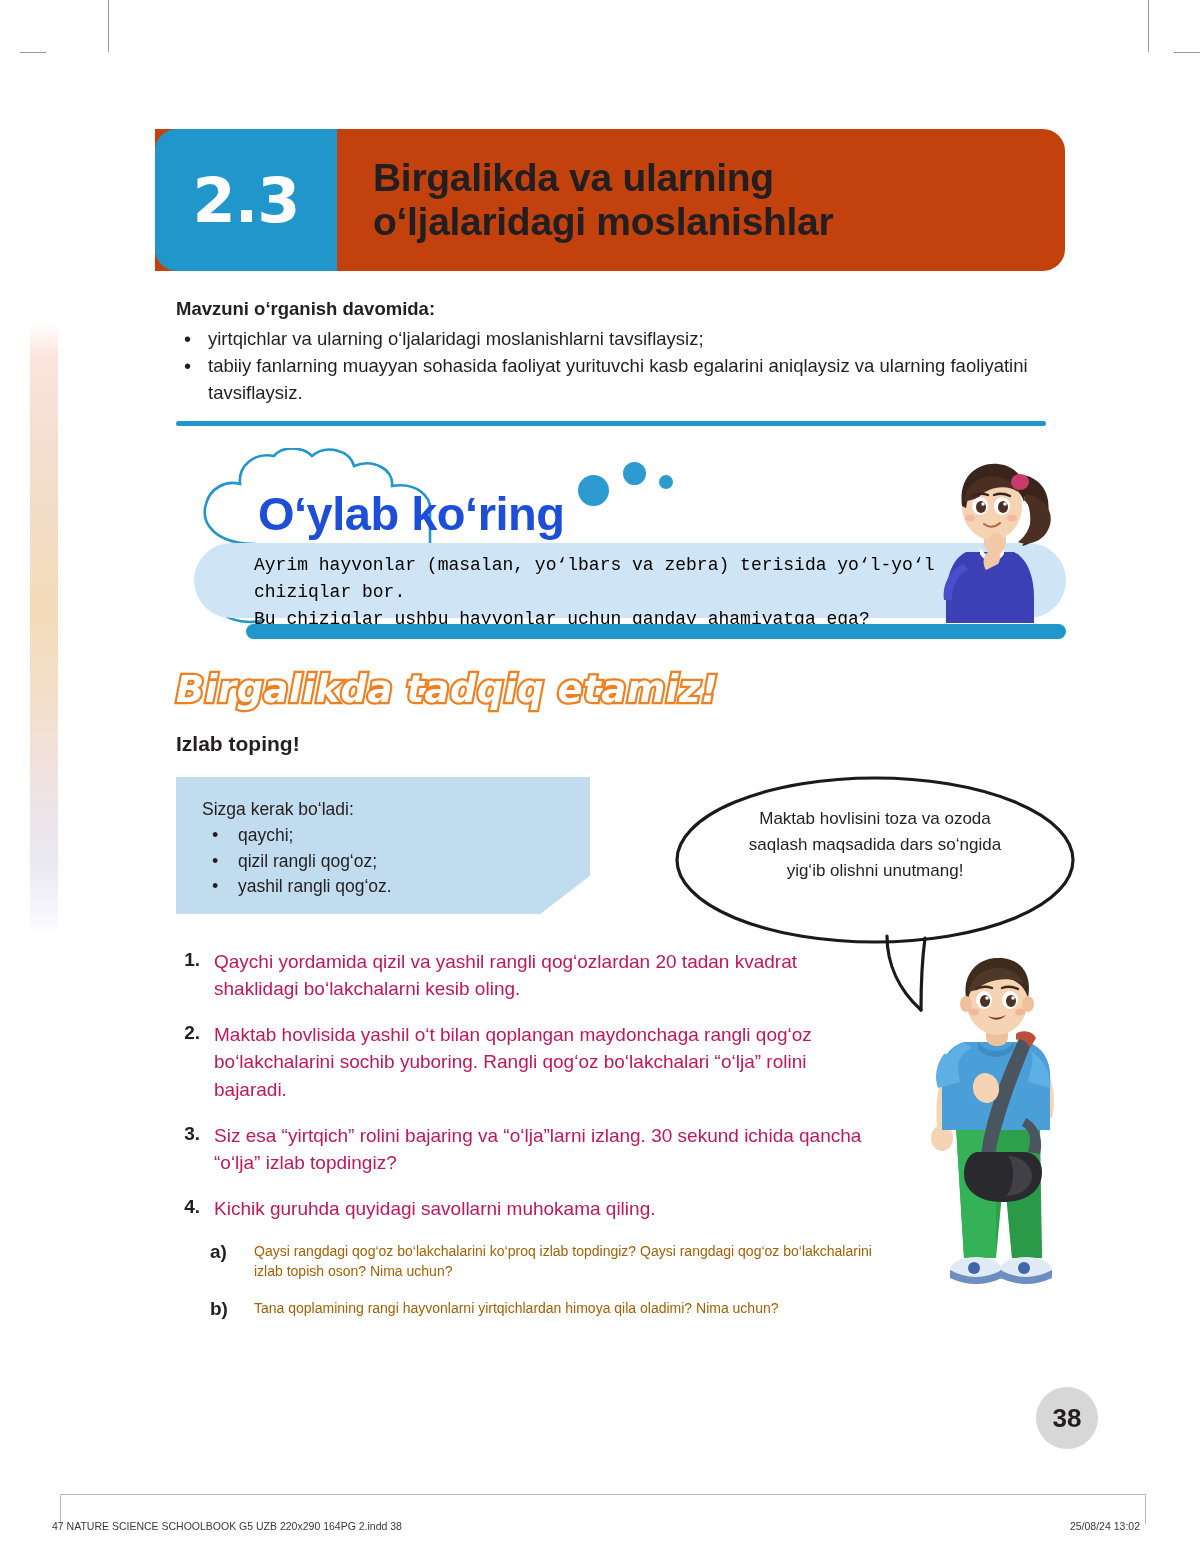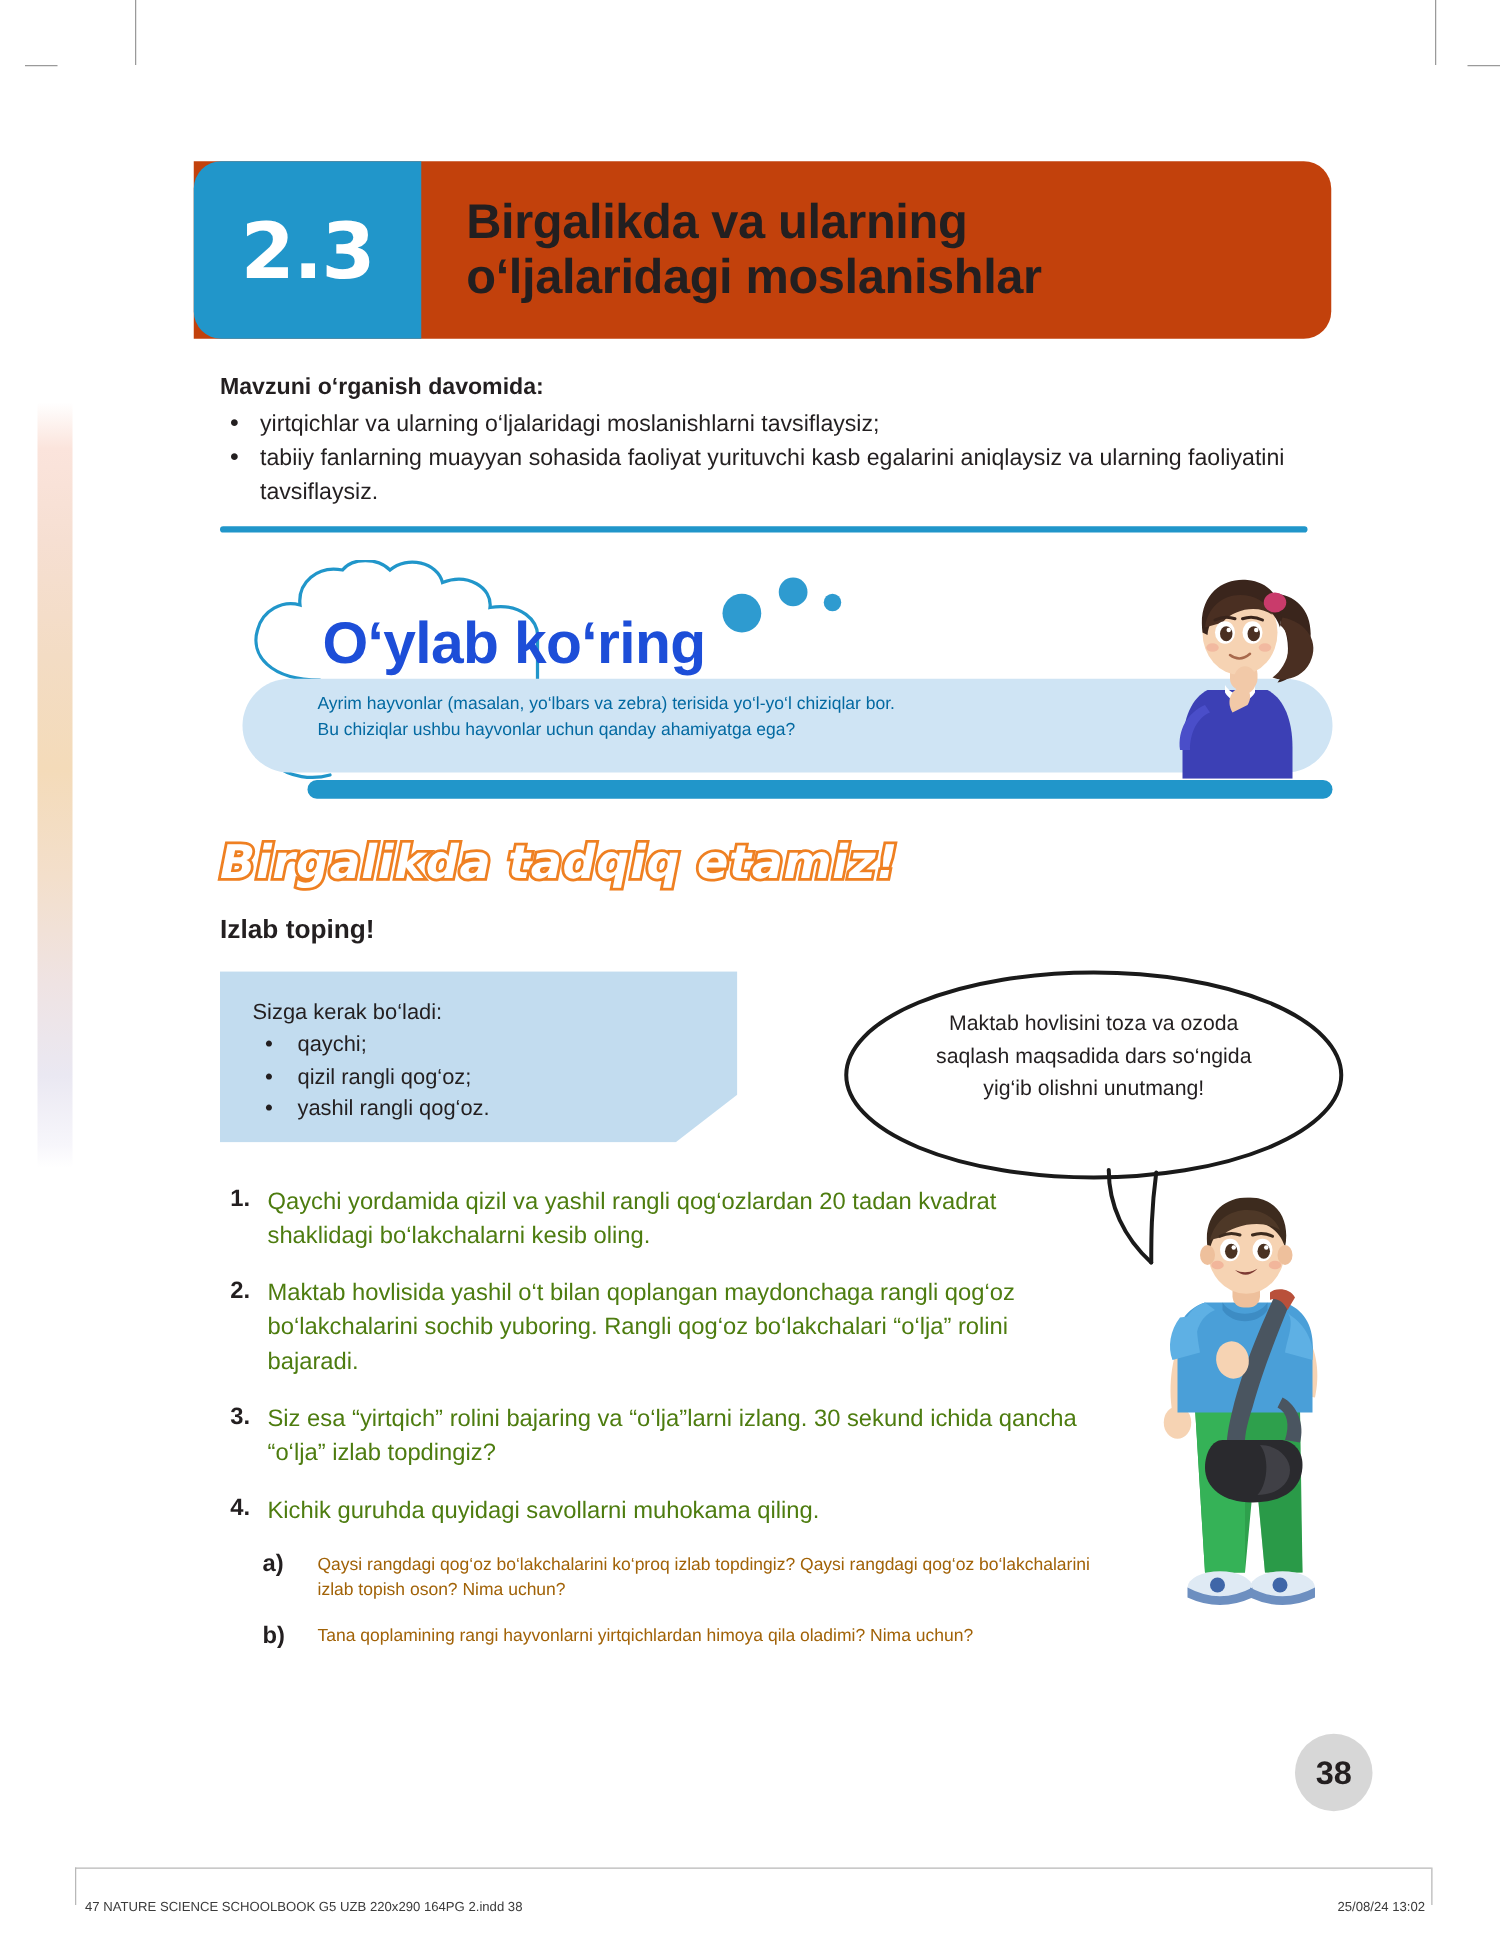--- a/index.html
+++ b/index.html
@@ -134,23 +134,24 @@
     position: absolute;
     left: 8px; top: 95px;
     width: 872px; height: 75px;
     background: #cfe4f4;
     border-radius: 38px;
   }
   .think-text {
     position: absolute;
     left: 68px; top: 104px;
     width: 740px;
-    font-size: 14px;
+    font-size: 18px;
     line-height: 1.5;
-    color: #0369a1;
+    color: #000000;
+    font-family: Liberation Mono, monospace;
   }
   .think-bar {
     position: absolute;
     left: 60px; top: 176px;
     width: 820px; height: 15px;
     background: #2196ca;
     border-radius: 8px;
   }
 
   
@@ -232,21 +233,21 @@
     font-weight: 700;
     color: #231f20;
     text-align: right;
     padding-right: 14px;
     padding-top: 1px;
   }
   .step-body {
     flex: 1;
     font-size: 19px;
     line-height: 1.43;
-    color: #4d7c0f;
+    color: #be185d;
   }
   .substeps { margin-top: 14px; margin-left: 34px; }
   .substep { display: flex; margin-bottom: 17px; }
   .substep-num {
     width: 44px;
     flex: 0 0 44px;
     font-size: 19px;
     font-weight: 700;
     color: #231f20;
   }
@@ -275,21 +276,21 @@
   
   .footer-rule {
     position: absolute;
     left: 60px; top: 1494px;
     width: 1085px; height: 1px;
     background: #b8b8b8;
   }
   .footer-tick { position: absolute; background: #b8b8b8; width: 1px; height: 30px; top: 1494px; }
   .footer-left {
     position: absolute;
-    left: 68px; top: 1520px;
+    left: 52px; top: 1520px;
     font-size: 10.5px;
     color: #3a3a3a;
     white-space: nowrap;
   }
   .footer-right {
     position: absolute;
     right: 60px; top: 1520px;
     font-size: 10.5px;
     color: #3a3a3a;
     white-space: nowrap;

